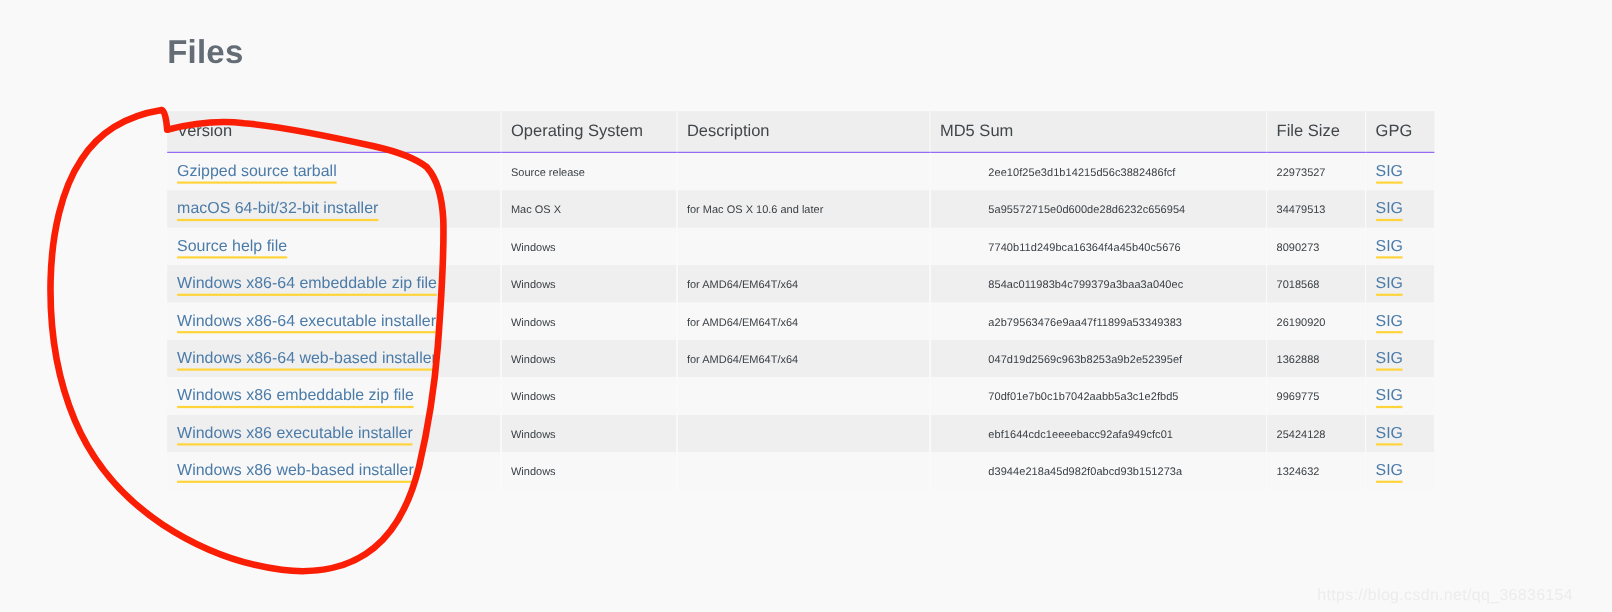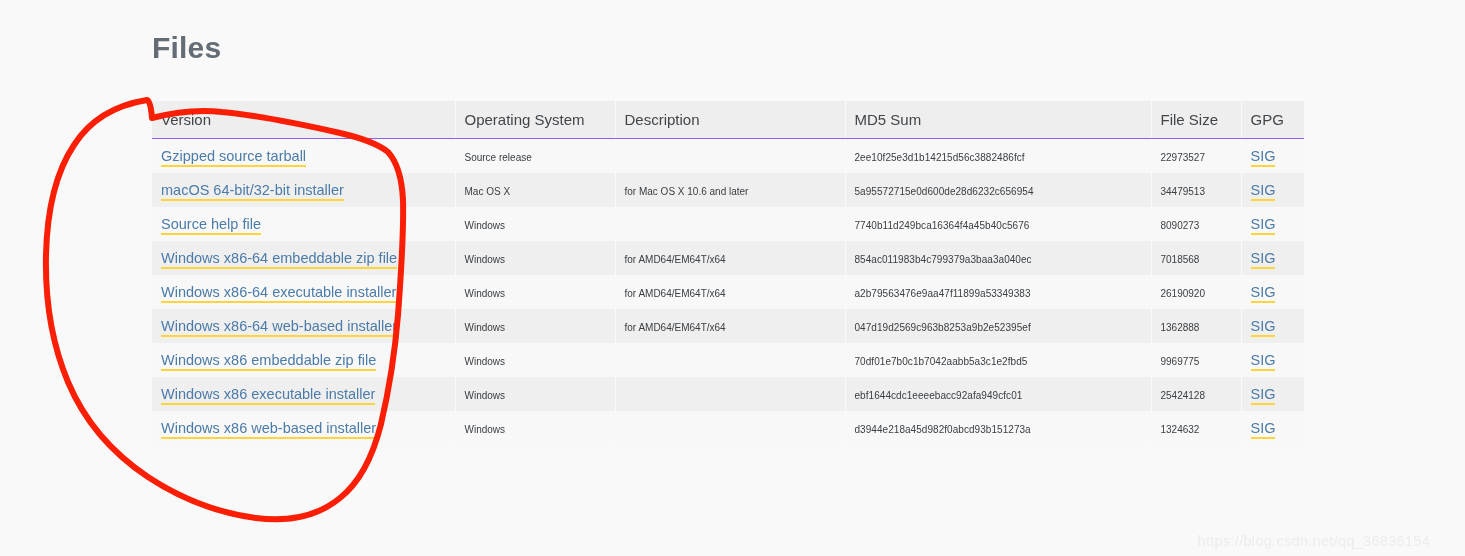--- a/index.html
+++ b/index.html
@@ -84,21 +84,21 @@
   .tlink {
     color: #4b7ba8;
     text-decoration: none;
     border-bottom: 2px solid #ffd43b;
     padding-bottom: 1px;
     font-size: 14.5px;
     cursor: pointer;
   }
 
   .cell-text { font-size: 10px; color: #3b4045; }
-  .md5 { letter-spacing: 0.05px; }
+  .md5 { letter-spacing: 0.05px; margin-left: 44px; }
 
   
   #annotation {
     position: absolute;
     left: 0;
     top: 0;
     width: 1465px;
     height: 556px;
     pointer-events: none;
   }

